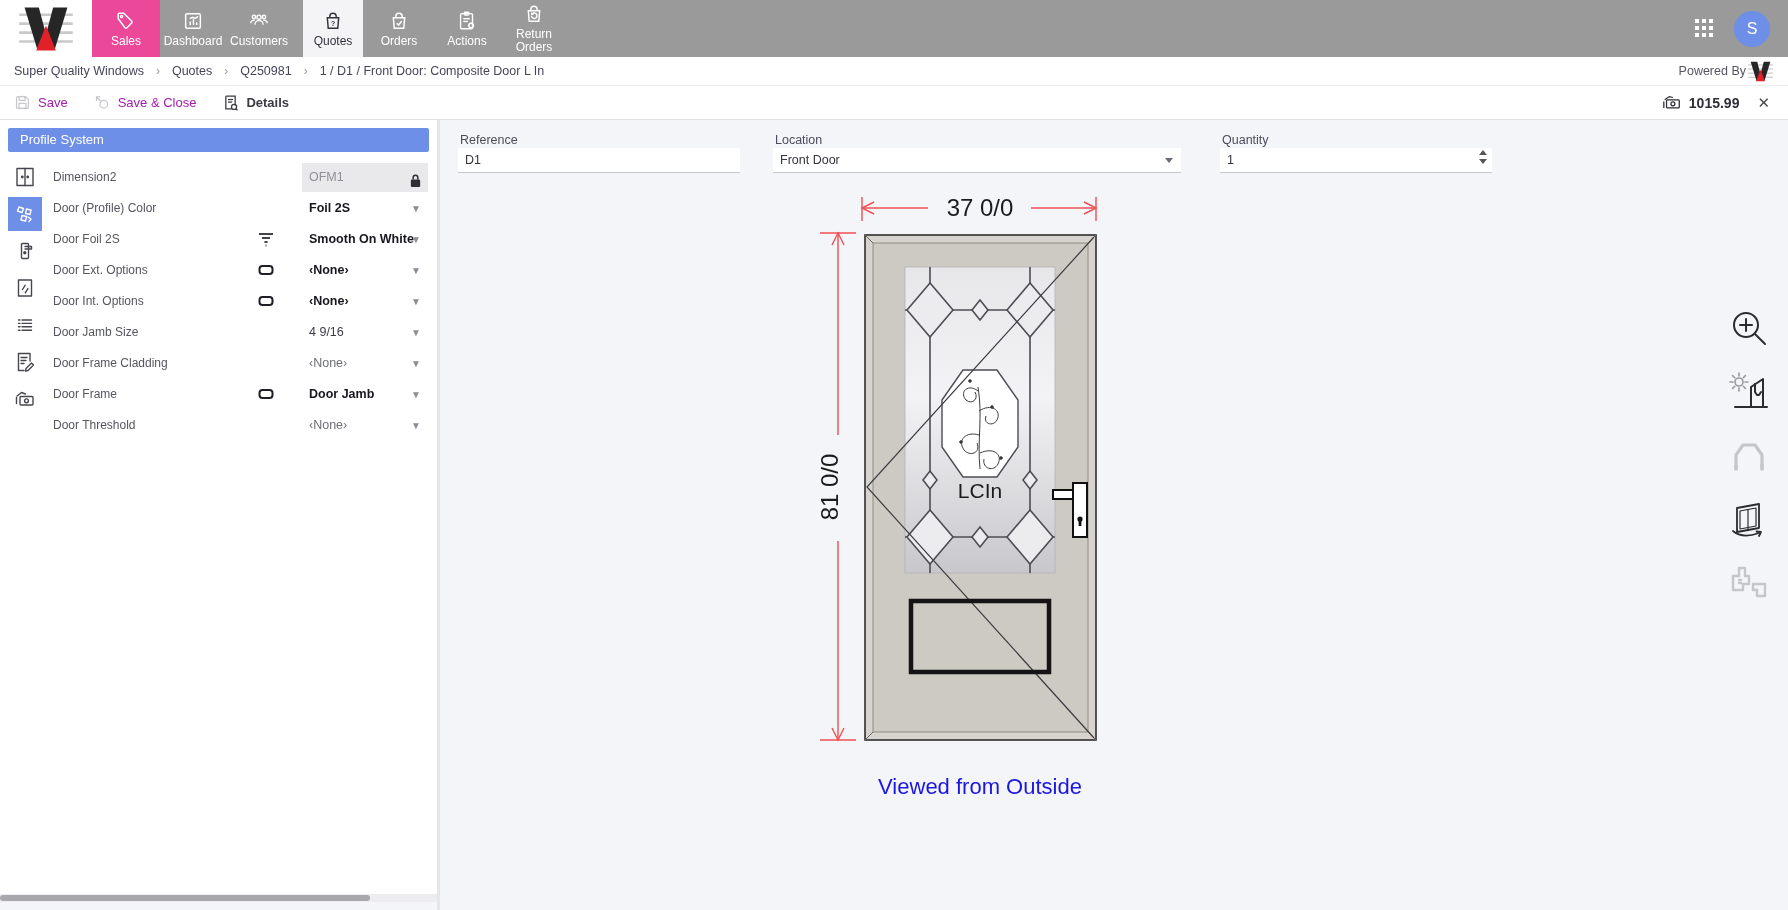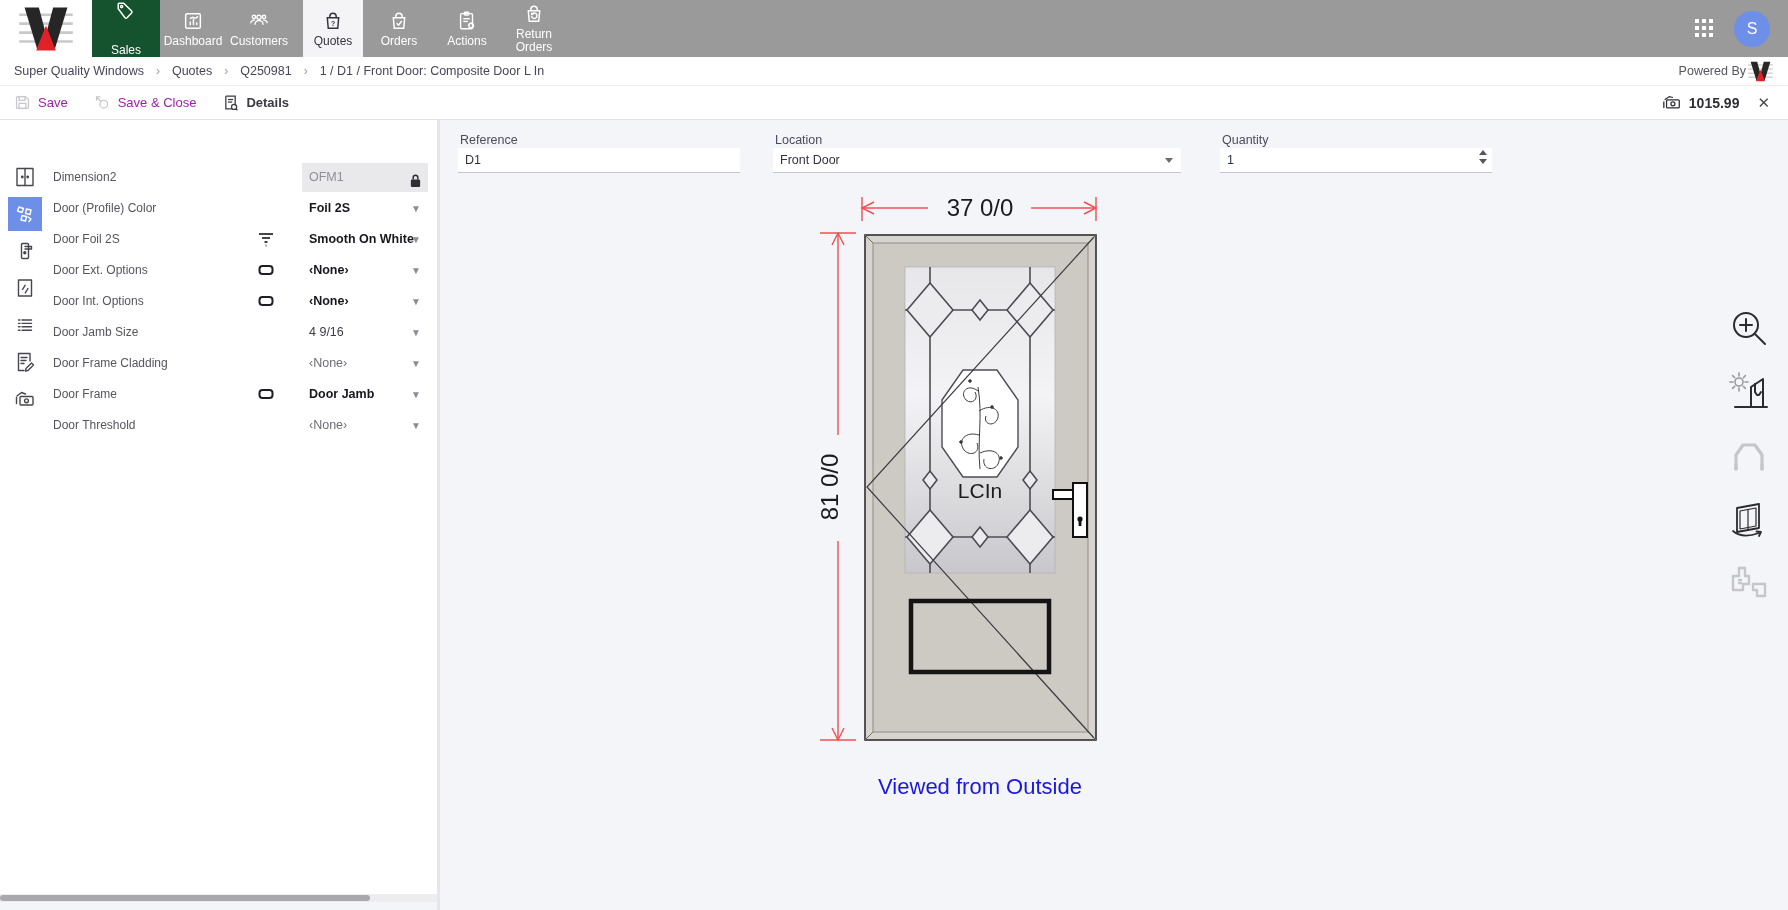--- a/index.html
+++ b/index.html
@@ -6,21 +6,21 @@
   html,body { width:1788px; height:910px; }
   body { font-family:"Liberation Sans", sans-serif; background:#f4f5f9; overflow:hidden; }
   #page { position:relative; width:1788px; height:910px; background:#f4f5f9; }
 
   
   .navbar { position:absolute; left:0; top:0; width:1788px; height:57px; background:#9a9a9a; display:flex; align-items:stretch; }
   .logo-box { width:92px; background:#fff; display:flex; align-items:center; justify-content:center; }
   .nav-tabs { display:flex; align-items:stretch; }
   .nav-tab { width:66px; display:flex; flex-direction:column; align-items:center; justify-content:center; gap:3px; color:#fff; font-size:12px; text-align:center; line-height:1.05; cursor:pointer; }
   .nav-tab svg { stroke:#fff; }
-  .nav-tab.highlight { background:#14532d;justify-content:space-between; }
+  .nav-tab.highlight { background:#ec4899; }
   .nav-tab.active { background:#f4f4f6; color:#33333d; margin:0 5px; width:60px; }
   .nav-tab.active svg { stroke:#33333d; }
   .nav-tab.gap { margin-right:6px; }
   .nav-right { margin-left:auto; display:flex; align-items:center; gap:20px; padding-right:18px; }
   .apps-grid { cursor:pointer; }
   .avatar { width:36px; height:36px; border-radius:50%; background:#6e8fe8; color:#fff; font-size:16px; display:flex; align-items:center; justify-content:center; cursor:pointer; }
 
   
   .breadcrumb-bar { position:absolute; left:0; top:57px; width:1788px; height:29px; background:#fff; border-bottom:1px solid #ececef; display:flex; align-items:center; padding:0 14px; font-size:12.5px; color:#46465a; }
   .crumb { cursor:pointer; }
@@ -243,20 +243,21 @@
             <circle cx="12" cy="10.5" r="2.2"></circle>
             <line x1="2" y1="8" x2="2" y2="15"></line>
         </svg>
         <span>1015.99</span>
       </div>
       <span class="close-x">✕</span>
     </div>
   </div>
 
   <div class="left-panel">
+    <div class="panel-header">Profile System</div>
 
     <div class="icon-strip">
       <div class="strip-icon">
         <svg width="24" height="24" viewBox="0 0 24 24">
           <rect x="4" y="3.5" width="16" height="17"></rect>
             <line x1="12" y1="3.5" x2="12" y2="20.5"></line>
             <circle cx="9.3" cy="12" r="0.7" fill="#46464e"></circle>
             <circle cx="14.7" cy="12" r="0.7" fill="#46464e"></circle>
         </svg>
       </div>

